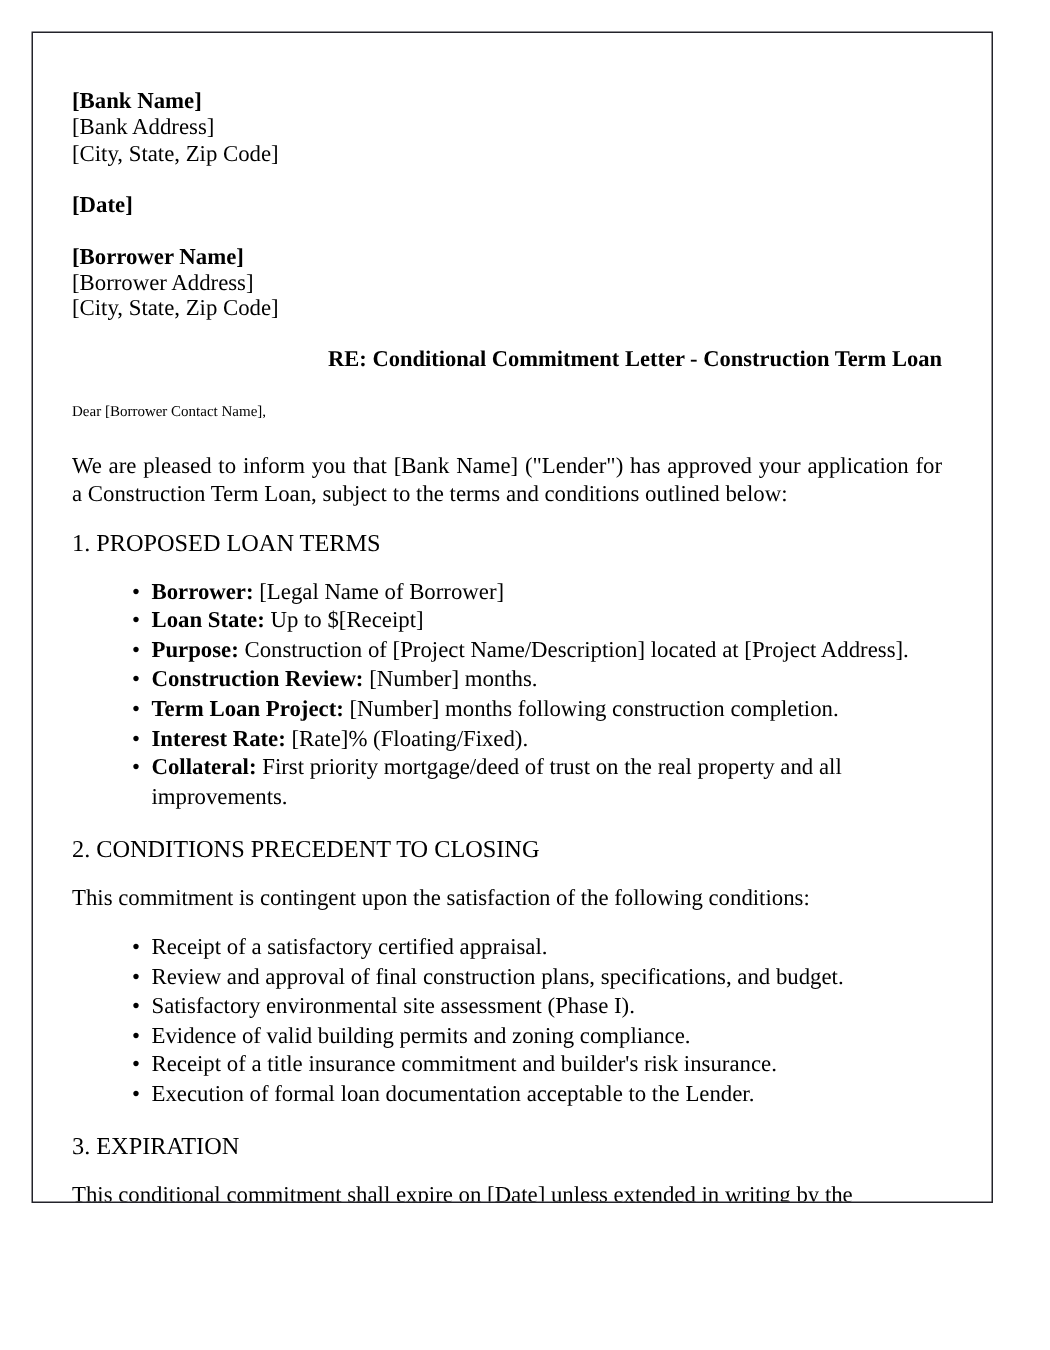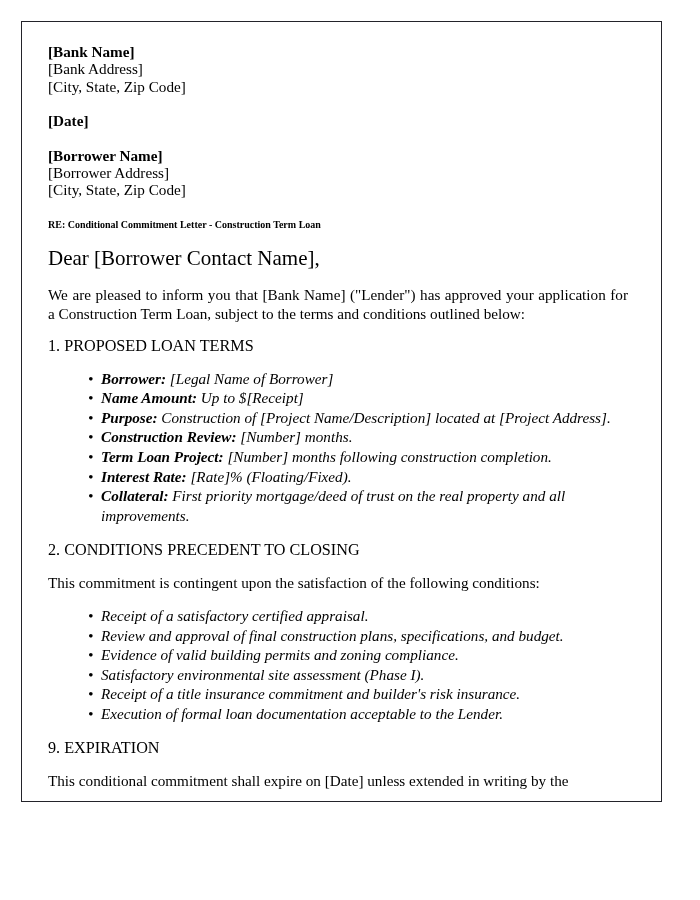--- a/index.html
+++ b/index.html
@@ -35,32 +35,33 @@
     width: 580px;
   }
 
   
   .addr-block {
     margin: 0 0 17px 0;
     font-size: 15.2px;
     line-height: 17.4px;
   }
   .addr-line { white-space: pre; }
-  .addr-line.bold { font-weight: bold; }
+  .addr-line.bold { font-weight: bold; margin-top: 16px; }
 
   .re-line {
     margin: 0 0 17px 0;
-    font-size: 10px;
+    font-size: 15px;
     line-height: 17.4px;
     font-weight: bold;
+    text-align: right;
   }
 
   .salutation {
     margin: 0 0 17px 0;
-    font-size: 21px;
+    font-size: 10px;
     line-height: 17.4px;
   }
 
   .para {
     margin: 0 0 13px 0;
     font-size: 15.2px;
     line-height: 19.5px;
     text-align: justify;
     text-justify: inter-word;
   }
@@ -71,21 +72,20 @@
     line-height: 19px;
     font-weight: normal;
   }
 
   ul.bullets {
     margin: 0 0 16px 0;
     padding: 0 0 0 40px;
     list-style: none;
     font-size: 15.2px;
     line-height: 19.6px;
-    font-style: italic;
   }
   ul.bullets > li {
     position: relative;
     padding-left: 13px;
     margin: 0;
     text-align: left;
   }
   ul.bullets > li::before {
     content: "\2022";
     position: absolute;
@@ -120,36 +120,36 @@
 
     <div class="re-line">RE: Conditional Commitment Letter - Construction Term Loan</div>
 
     <div class="salutation">Dear [Borrower Contact Name],</div>
 
     <p class="para">We are pleased to inform you that [Bank Name] ("Lender") has approved your application for a Construction Term Loan, subject to the terms and conditions outlined below:</p>
 
     <div class="section-heading">1. PROPOSED LOAN TERMS</div>
     <ul class="bullets">
       <li><span class="lbl">Borrower:</span><span> [Legal Name of Borrower]</span></li>
-      <li><span class="lbl">Name Amount:</span><span> Up to $[Receipt]</span></li>
+      <li><span class="lbl">Loan State:</span><span> Up to $[Receipt]</span></li>
       <li><span class="lbl">Purpose:</span><span> Construction of [Project Name/Description] located at [Project Address].</span></li>
       <li><span class="lbl">Construction Review:</span><span> [Number] months.</span></li>
       <li><span class="lbl">Term Loan Project:</span><span> [Number] months following construction completion.</span></li>
       <li><span class="lbl">Interest Rate:</span><span> [Rate]% (Floating/Fixed).</span></li>
       <li><span class="lbl">Collateral:</span><span> First priority mortgage/deed of trust on the real property and all improvements.</span></li>
     </ul>
 
     <div class="section-heading">2. CONDITIONS PRECEDENT TO CLOSING</div>
     <p class="para">This commitment is contingent upon the satisfaction of the following conditions:</p>
     <ul class="bullets">
       <li><span>Receipt of a satisfactory certified appraisal.</span></li>
       <li><span>Review and approval of final construction plans, specifications, and budget.</span></li>
+      <li><span>Satisfactory environmental site assessment (Phase I).</span></li>
       <li><span>Evidence of valid building permits and zoning compliance.</span></li>
-      <li><span>Satisfactory environmental site assessment (Phase I).</span></li>
       <li><span>Receipt of a title insurance commitment and builder's risk insurance.</span></li>
       <li><span>Execution of formal loan documentation acceptable to the Lender.</span></li>
     </ul>
 
-    <div class="section-heading">9. EXPIRATION</div>
+    <div class="section-heading">3. EXPIRATION</div>
     <p class="para">This conditional commitment shall expire on [Date] unless extended in writing by the</p>
 
   </div>
 </div>
 
 </body></html>

